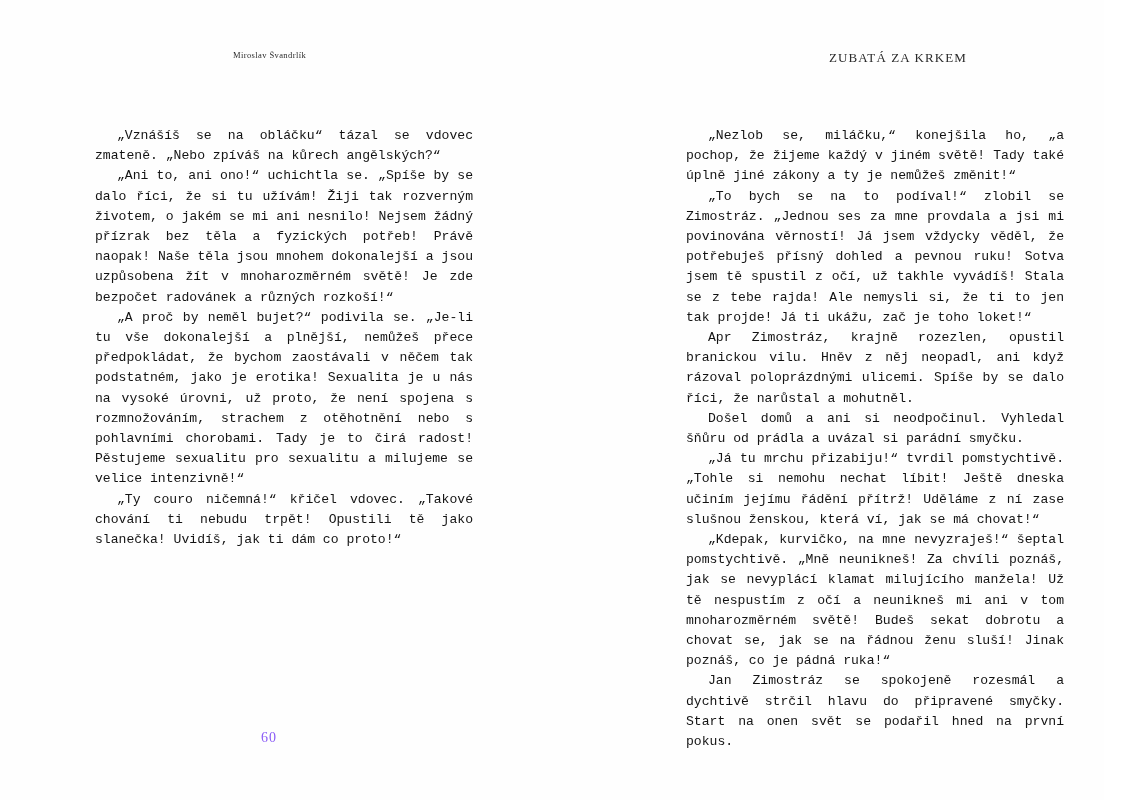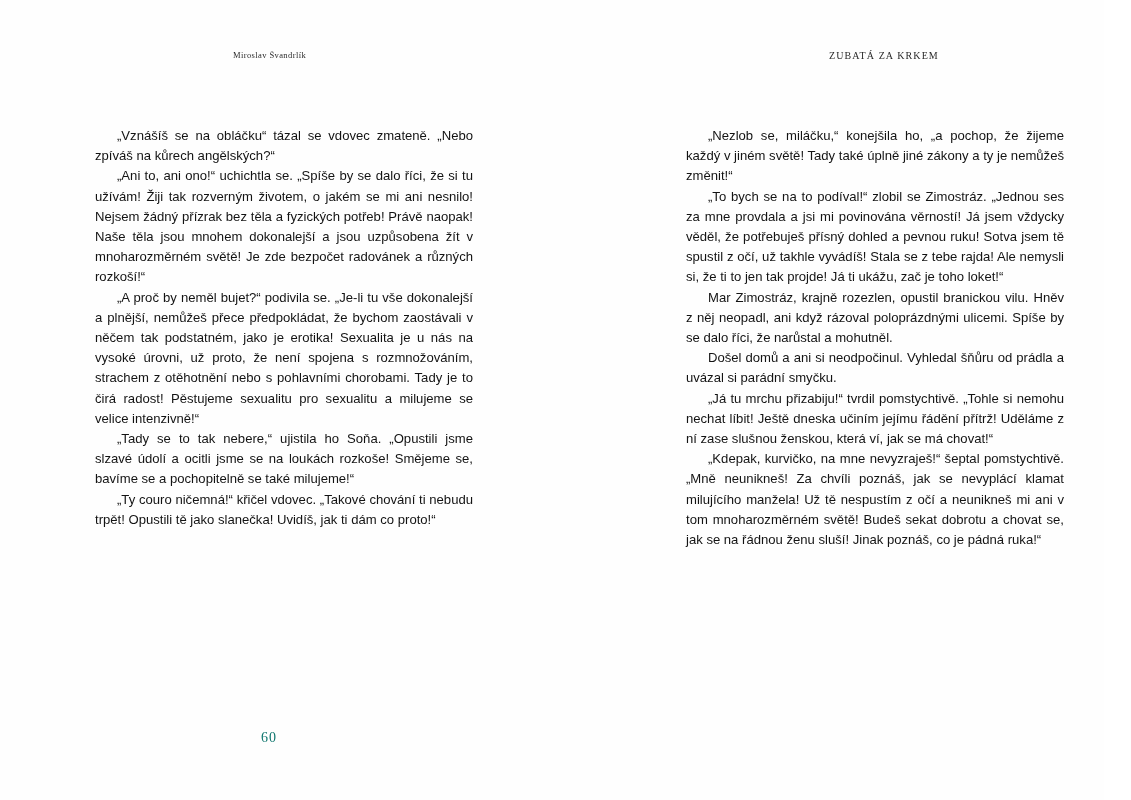--- a/index.html
+++ b/index.html
@@ -33,80 +33,80 @@
     font-size: 8.5px;
     letter-spacing: 0.4px;
     color: #2a2a2a;
     white-space: nowrap;
   }
   .running-head.left {
     left: 233px;
   }
   .running-head.right {
     left: 829px;
-    font-size: 10px;
+    font-size: 13px;
     letter-spacing: 1.1px;
   }
   .columns {
     position: absolute;
     top: 126px;
     left: 0;
     width: 1131px;
   }
   .col {
     position: absolute;
     width: 378px;
     top: 0;
   }
   .col.left { left: 95px; }
   .col.right { left: 686px; }
 
   .col p {
     margin: 0;
-    font-family: Liberation Sans, sans-serif;
+    font-family: Liberation Mono, monospace;
     font-size: 13.1px;
     line-height: 20.2px;
     text-align: justify;
     text-indent: 22px;
     hyphens: manual;
     color: #131313;
   }
   .folio {
     position: absolute;
     left: 261px;
     top: 730px;
     font-family: "Liberation Serif", serif;
     font-size: 14px;
     letter-spacing: 1px;
-    color: #0f766e;
+    color: #8b5cf6;
   }
 </style>
 </head>
 <body>
 
 <div class="page">
 
   <div class="headers">
     <div class="running-head left">Miroslav Švandrlík</div>
     <div class="running-head right">ZUBATÁ ZA KRKEM</div>
   </div>
 
   <div class="columns">
     <div class="col left">
       <p>„Vznášíš se na obláčku“ tázal se vdovec zmateně. „Nebo zpíváš na kůrech angělských?“</p>
       <p>„Ani to, ani ono!“ uchichtla se. „Spíše by se dalo říci, že si tu užívám! Žiji tak rozverným životem, o jakém se mi ani nesnilo! Nejsem žádný přízrak bez těla a fyzických potřeb! Právě naopak! Naše těla jsou mnohem dokonalejší a jsou uzpůsobena žít v mnoharozměrném světě! Je zde bezpočet radovánek a různých rozkoší!“</p>
       <p>„A proč by neměl bujet?“ podivila se. „Je-li tu vše dokonalejší a plnější, nemůžeš přece předpokládat, že bychom zaostávali v něčem tak podstatném, jako je erotika! Sexualita je u nás na vysoké úrovni, už proto, že není spojena s rozmnožováním, strachem z otěhotnění nebo s pohlavními chorobami. Tady je to čirá radost! Pěstujeme sexualitu pro sexualitu a milujeme se velice intenzivně!“</p>
-      <p>„Tady se to tak nebere,“ ujistila ho Soňa. „Opustili jsme slzavé údolí a ocitli jsme se na loukách rozkoše! Smějeme se, bavíme se a pochopitelně se také milujeme!“</p>
       <p>„Ty couro ničemná!“ křičel vdovec. „Takové chování ti nebudu trpět! Opustili tě jako slanečka! Uvidíš, jak ti dám co proto!“</p>
     </div>
     <div class="col right">
       <p>„Nezlob se, miláčku,“ konejšila ho, „a pochop, že žijeme každý v jiném světě! Tady také úplně jiné zákony a ty je nemůžeš změnit!“</p>
       <p>„To bych se na to podíval!“ zlobil se Zimostráz. „Jednou ses za mne provdala a jsi mi povinována věrností! Já jsem vždycky věděl, že potřebuješ přísný dohled a pevnou ruku! Sotva jsem tě spustil z očí, už takhle vyvádíš! Stala se z tebe rajda! Ale nemysli si, že ti to jen tak projde! Já ti ukážu, zač je toho loket!“</p>
-      <p>Mar Zimostráz, krajně rozezlen, opustil branickou vilu. Hněv z něj neopadl, ani když rázoval poloprázdnými ulicemi. Spíše by se dalo říci, že narůstal a mohutněl.</p>
+      <p>Apr Zimostráz, krajně rozezlen, opustil branickou vilu. Hněv z něj neopadl, ani když rázoval poloprázdnými ulicemi. Spíše by se dalo říci, že narůstal a mohutněl.</p>
       <p>Došel domů a ani si neodpočinul. Vyhledal šňůru od prádla a uvázal si parádní smyčku.</p>
       <p>„Já tu mrchu přizabiju!“ tvrdil pomstychtivě. „Tohle si nemohu nechat líbit! Ještě dneska učiním jejímu řádění přítrž! Uděláme z ní zase slušnou ženskou, která ví, jak se má chovat!“</p>
       <p>„Kdepak, kurvičko, na mne nevyzraješ!“ šeptal pomstychtivě. „Mně neunikneš! Za chvíli poznáš, jak se nevyplácí klamat milujícího manžela! Už tě nespustím z očí a neunikneš mi ani v tom mnoharozměrném světě! Budeš sekat dobrotu a chovat se, jak se na řádnou ženu sluší! Jinak poznáš, co je pádná ruka!“</p>
+      <p>Jan Zimostráz se spokojeně rozesmál a dychtivě strčil hlavu do připravené smyčky. Start na onen svět se podařil hned na první pokus.</p>
     </div>
   </div>
 
   <div class="folio">60</div>
 
 </div>
 
 </body></html>

